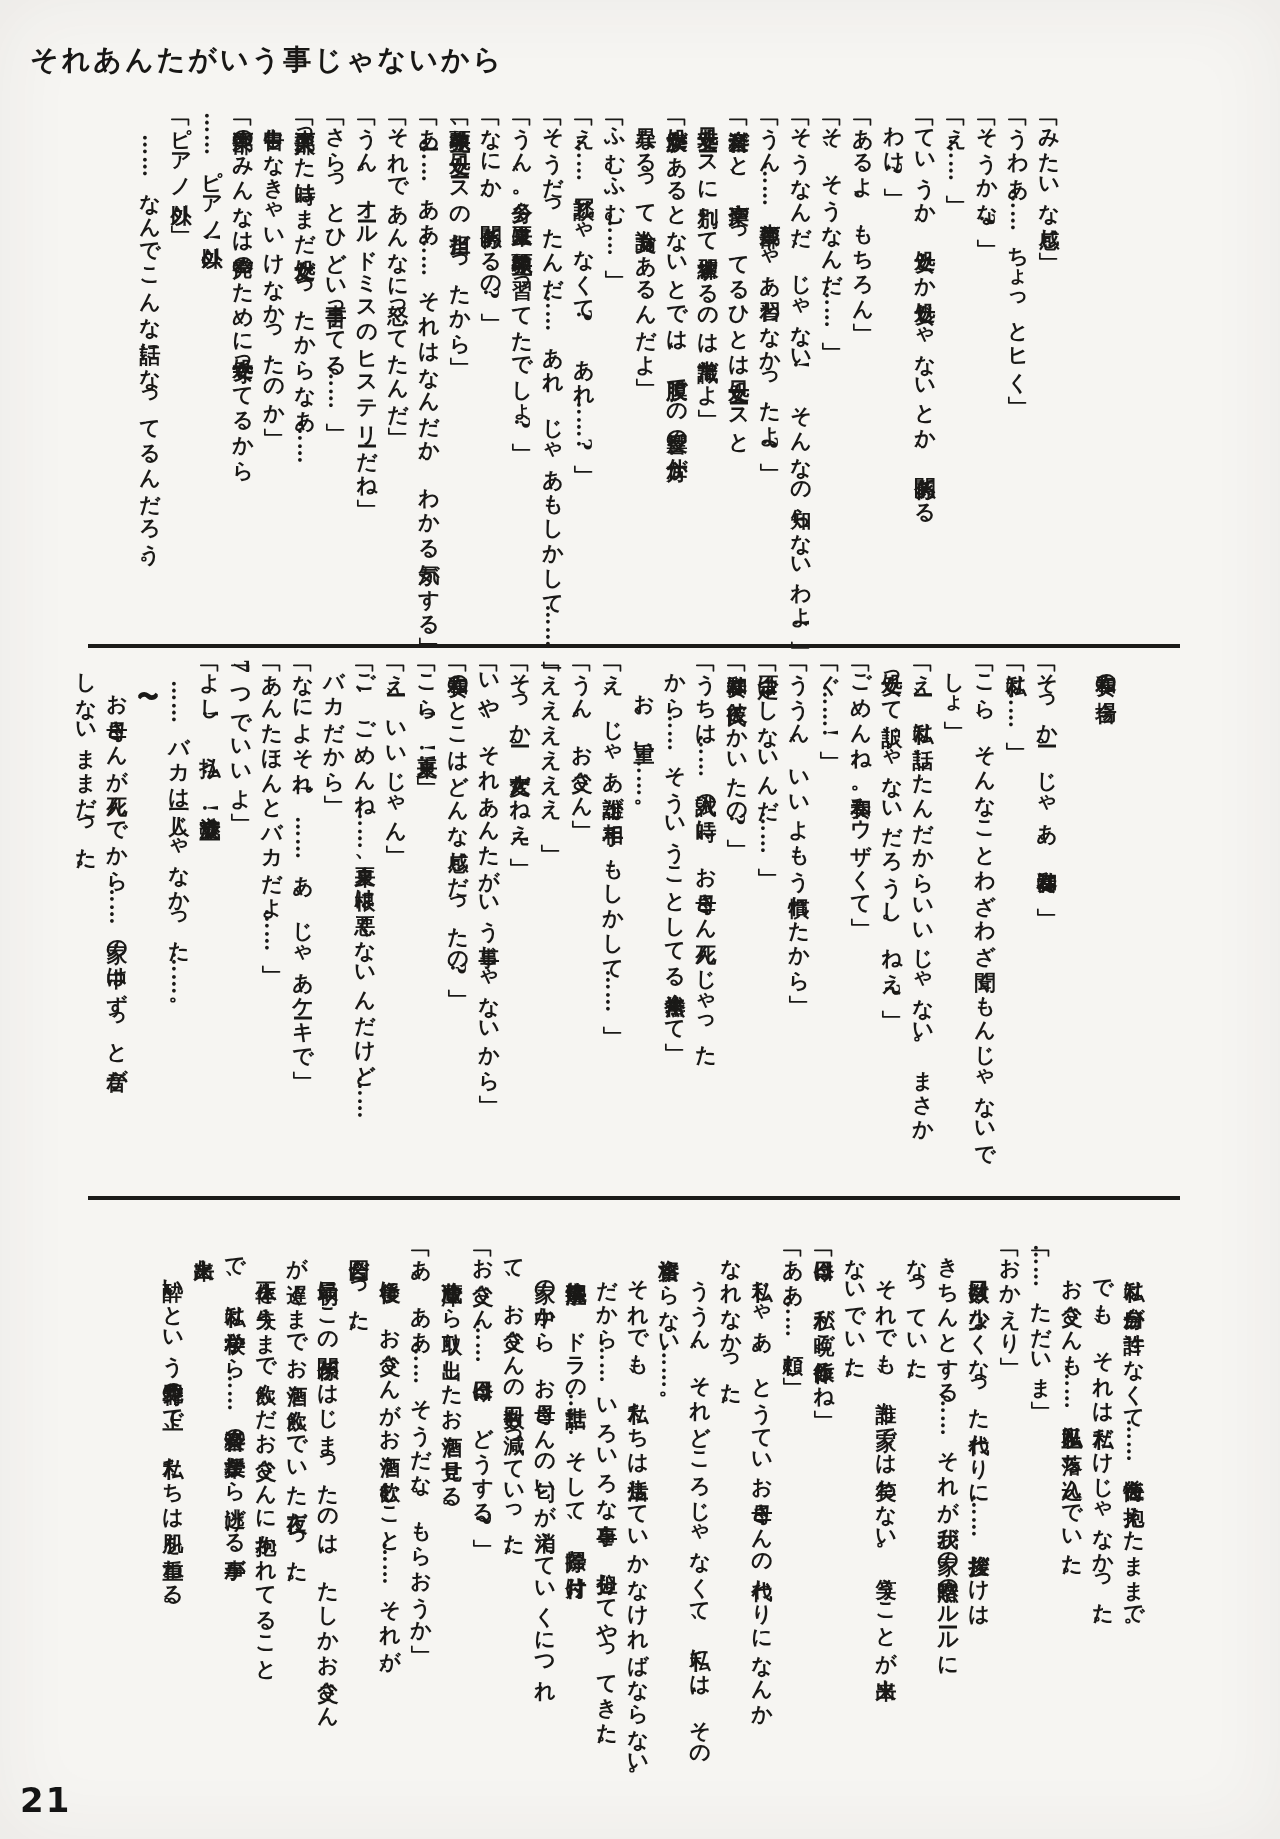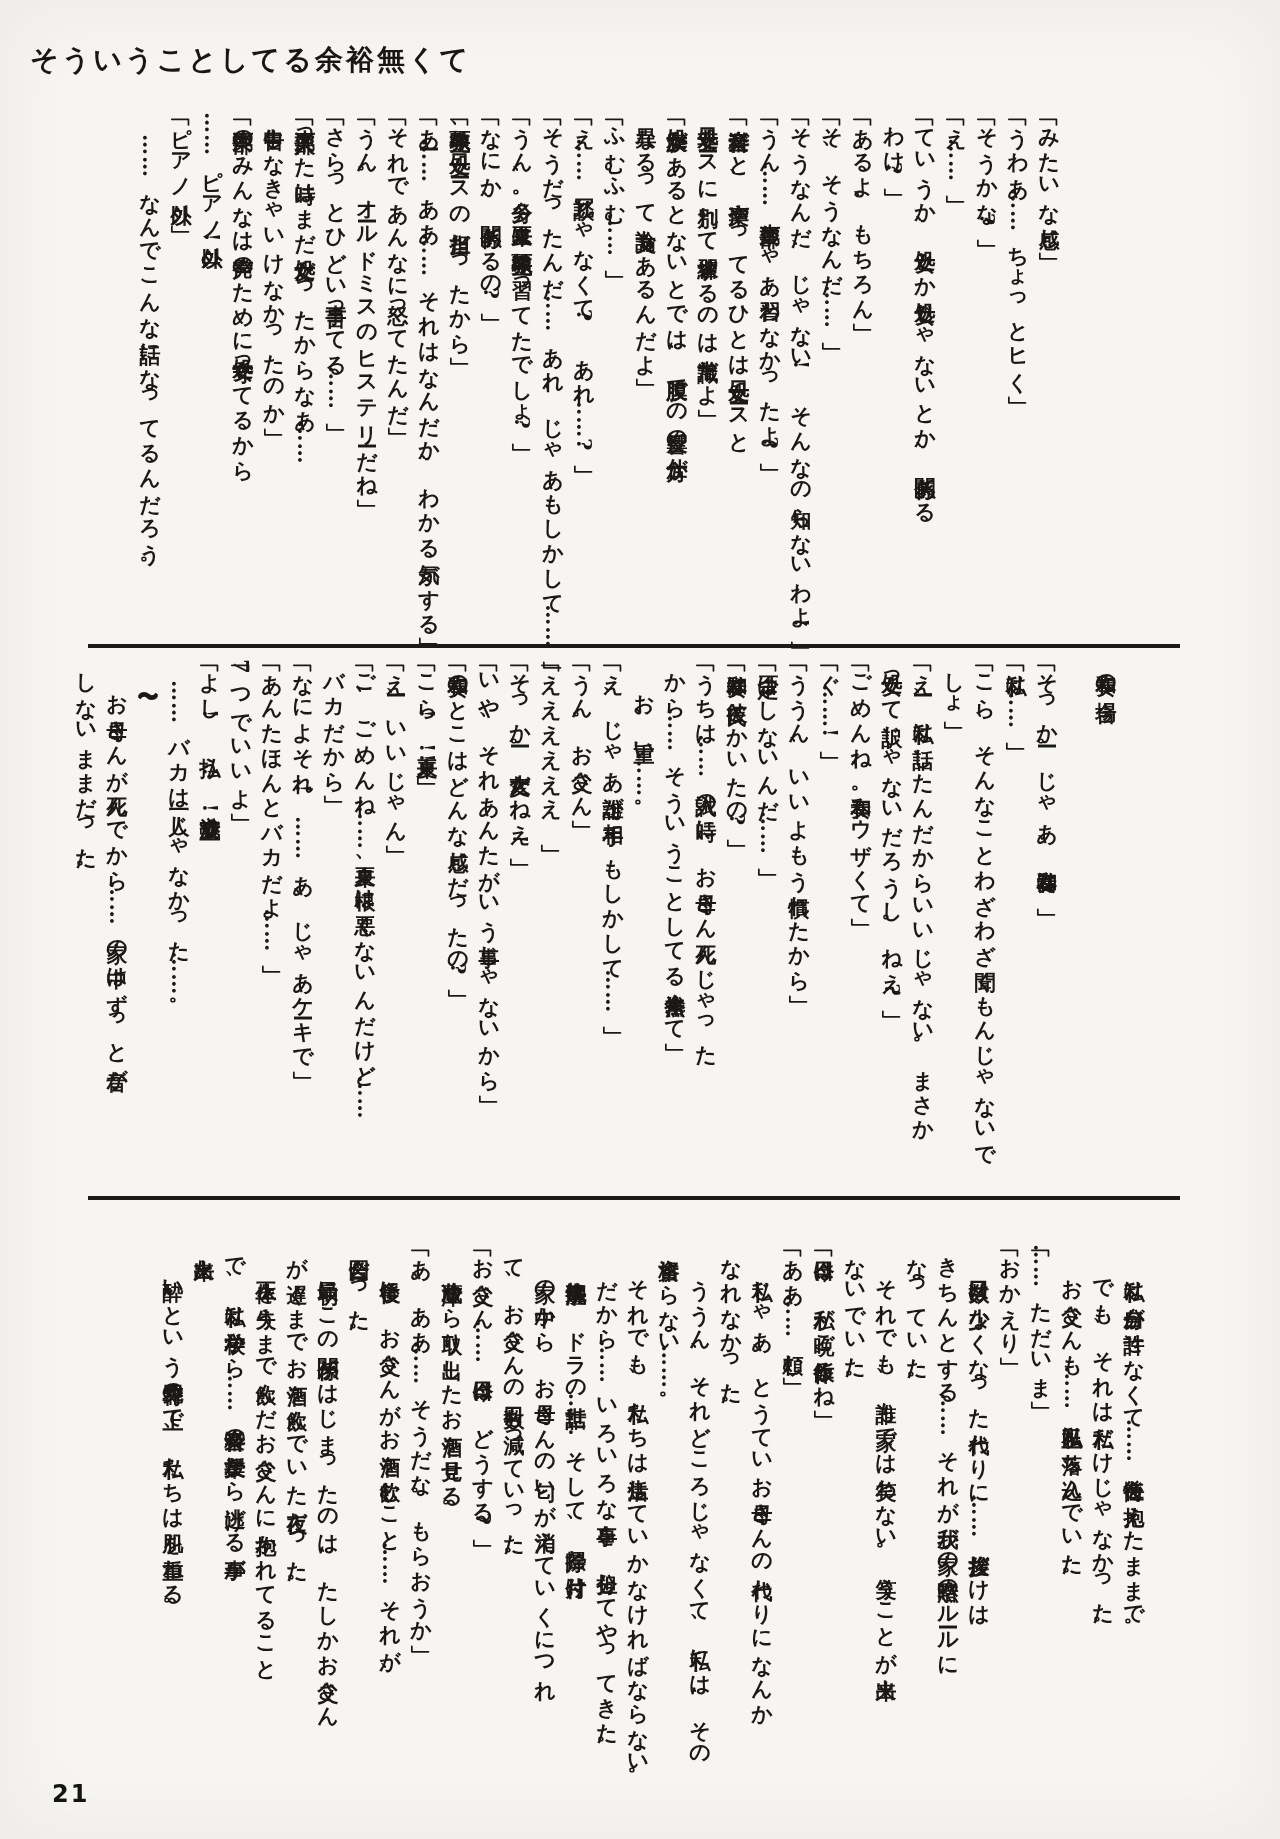--- a/index.html
+++ b/index.html
@@ -37,29 +37,28 @@
   #section-3 { top:1243px; right:130px; height:558px; }
   .divider {
     position:absolute; left:88px; width:1092px; height:4px;
     background:#1c1b19;
   }
   #divider-1 { top:644px; }
   #divider-2 { top:1196px; }
   .page-number {
     position:absolute; left:20px; top:1780px;
     font-family:"DejaVu Sans", sans-serif;
-    font-size:24px; font-weight:bold; color:#141414;
+    font-size:34px; font-weight:bold; color:#141414;
     letter-spacing:2px;
-    margin-left:32px;
   }
 </style>
 </head>
 <body>
 
-<h1 class="page-title">そういうことしてる余裕無くて</h1>
+<h1 class="page-title">それあんたがいう事じゃないから</h1>
 
 <div class="vblock" id="section-1">
   <div class="vlist">
       <p class="vline">「みたいな感じ」</p>
       <p class="vline">「うわあ……ちょっとヒく」</p>
       <p class="vline">「そうかな?」</p>
       <p class="vline">「え……」</p>
       <p class="vline">「ていうか、処女とか処女じゃないとか、関係ある</p>
       <p class="vline">わけ?」</p>
       <p class="vline">「あるよ、もちろん」</p>

